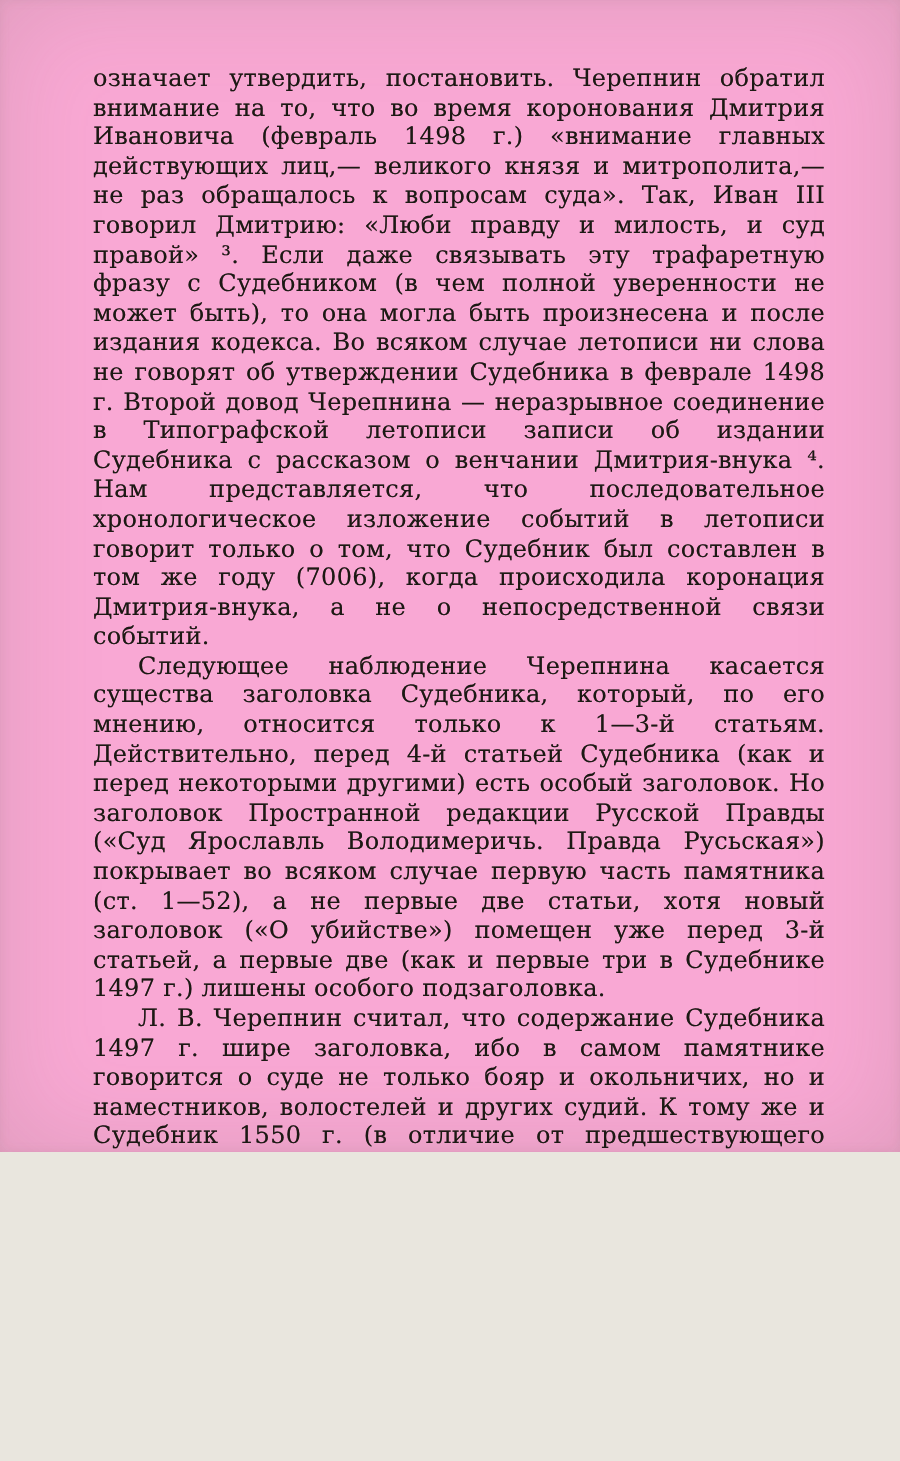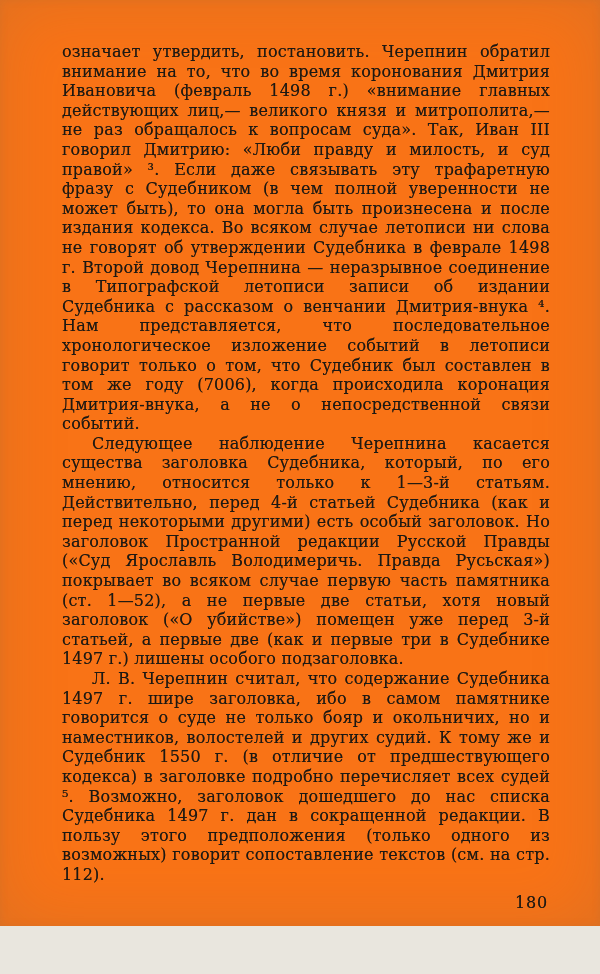--- a/index.html
+++ b/index.html
@@ -3,22 +3,22 @@
 <meta charset="utf-8">
 <style>
   html, body {
     margin: 0;
     padding: 0;
     background: #e9e6de;
   }
   .page {
     position: relative;
     width: 600px;
-    height: 926px;
-    background: #f97316;
+    height: 768px;
+    background: #f9a8d4;
     box-shadow: inset 0 0 70px rgba(110, 104, 88, 0.18),
                 inset 0 0 8px rgba(110, 104, 88, 0.12);
     overflow: hidden;
   }
   .text-block {
     position: absolute;
     left: 62px;
     top: 42px;
     width: 488px;
     font-family: "DejaVu Serif", "Liberation Serif", serif;

